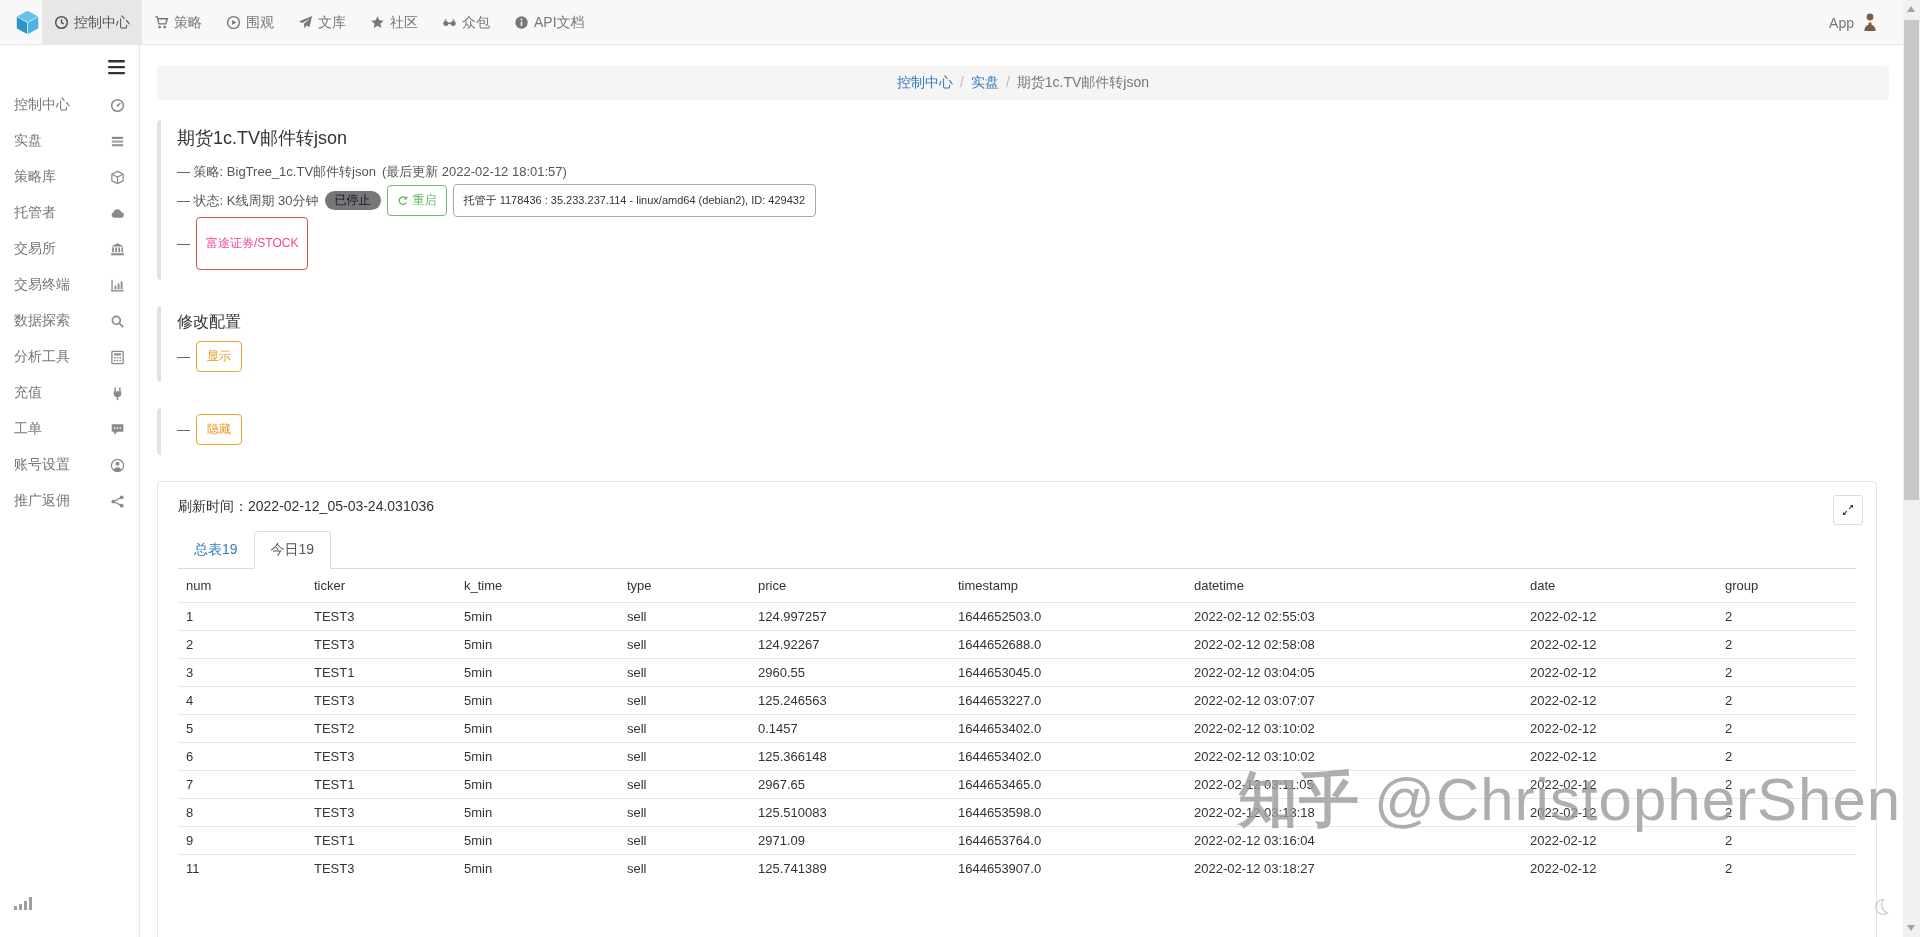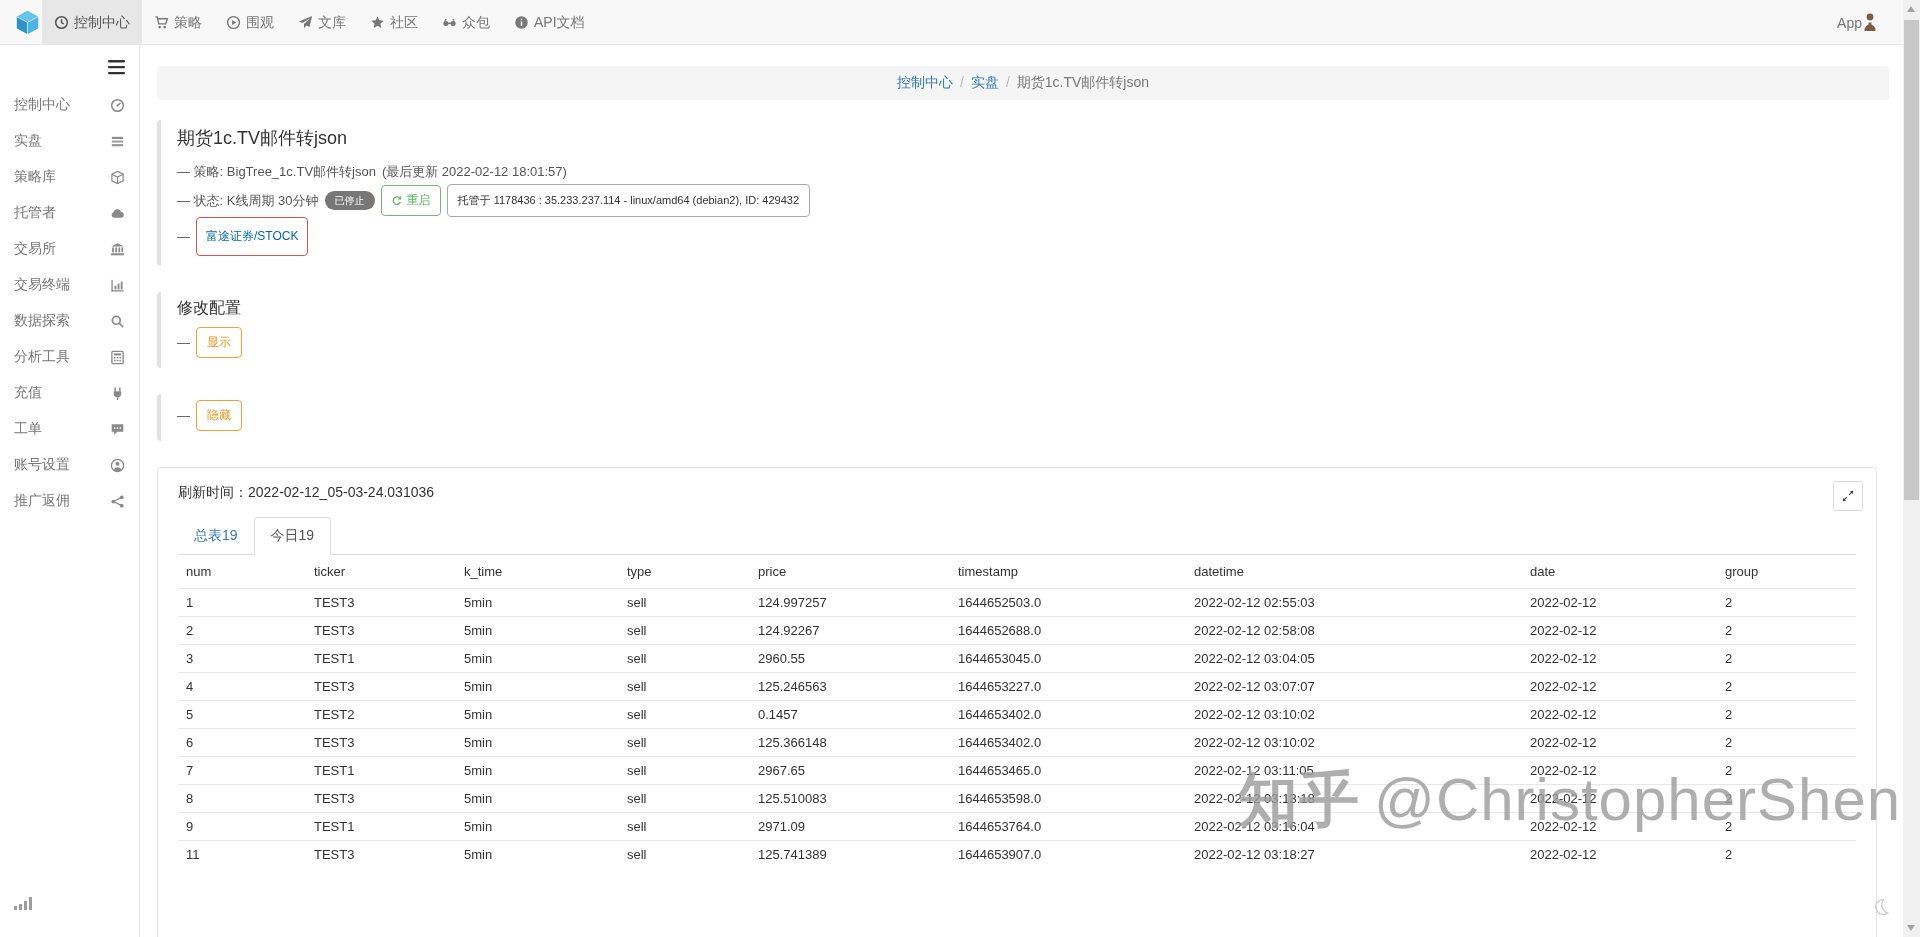--- a/index.html
+++ b/index.html
@@ -11,21 +11,21 @@
   .navbar { position:absolute; top:0; left:0; right:0; height:45px;
     background:#f8f8f8; border-bottom:1px solid #e7e7e7; z-index:20; }
   .brand { position:absolute; left:14px; top:9px; width:27px; height:27px; }
   .brand svg { width:27px; height:27px; }
   .nav-menu { position:absolute; left:42px; top:0; height:45px; display:flex; list-style:none; }
   .nav-item { display:flex; align-items:center; gap:5px; padding:0 12px; height:45px;
     font-size:14px; color:#777; cursor:pointer; }
   .nav-item.active { background:#e7e7e7; color:#555; }
   .nav-item .icon { display:inline-flex; }
   .nav-item .icon svg { width:15px; height:15px; }
-  .nav-right { position:absolute; right:42px; top:0; height:45px; display:flex; align-items:center; gap:0; }
+  .nav-right { position:absolute; right:42px; top:0; height:45px; display:flex; align-items:center; gap:8px; }
   .app-label { font-size:14px; color:#777; cursor:pointer; }
   .avatar { width:16px; height:21px; display:inline-flex; cursor:pointer; }
 
   
   .sidebar { position:absolute; top:45px; left:0; bottom:0; width:140px;
     background:#fff; border-right:1px solid #e7e7e7; z-index:15; }
   .burger { text-align:right; padding:15px 14px 8px; }
   .burger svg { width:17px; height:15px; cursor:pointer; }
   .side-list { list-style:none; }
   .side-item { height:36px; display:flex; align-items:center; justify-content:space-between;
@@ -40,29 +40,29 @@
   .breadcrumb a { color:#337ab7; text-decoration:none; cursor:pointer; }
   .breadcrumb .sep { margin:0 7px; color:#bbb; }
   .breadcrumb .current { color:#777; }
 
   .section { margin:0 26px 26px 17px; border-left:4px solid #e2e2e2;
     border-radius:4px; padding:6px 0 10px 16px; }
   .section h1 { font-size:18px; font-weight:400; color:#333; margin-bottom:9px; }
   .section h2 { font-size:16px; font-weight:400; color:#333; margin-bottom:8px; }
   .line { font-size:13px; color:#555; line-height:25px; display:flex; align-items:center;
     flex-wrap:wrap; gap:6px; }
-  .badge-stopped { background:#777; color:#ffffff; border-radius:10px; padding:2px 10px;
-    font-size:10px; line-height:15px; }
+  .badge-stopped { background:#777; color:#0f172a; border-radius:10px; padding:2px 10px;
+    font-size:12px; line-height:15px; }
   .btn-restart { display:inline-flex; align-items:center; gap:4px; border:1px solid #71b871;
     color:#5cb85c; background:#fff; border-radius:4px; padding:2px 9px; font-size:12px; cursor:pointer; }
   .btn-restart svg { width:12px; height:12px; }
   .host-box { border:1px solid #a9a9a9; border-radius:4px; padding:3px 10px; color:#333;
     font-size:11px; background:#fff; cursor:pointer; }
-  .tag-exchange { border:1px solid #d9534f; color:#0369a1; border-radius:4px;
-    padding:6px 9px; font-size:12px; background:#fff; }
+  .tag-exchange { border:1px solid #d9534f; color:#ec4899; border-radius:4px;
+    padding:13px 9px; font-size:12px; background:#fff; }
   .btn-toggle { border:1px solid #eea236; color:#ec971f; background:#fff; border-radius:4px;
     padding:2px 10px; font-size:12px; cursor:pointer; }
 
   
   .table-panel { position:relative; margin:0 26px 0 17px; border:1px solid #e4e4e4;
     border-radius:4px; padding:16px 20px 0; min-height:530px; }
   .refresh-row { font-size:14px; color:#333; }
   .expand-btn { position:absolute; right:13px; top:13px; width:30px; height:30px;
     border:1px solid #ddd; border-radius:3px; background:#fff; display:flex;
     align-items:center; justify-content:center; color:#333; cursor:pointer; }

